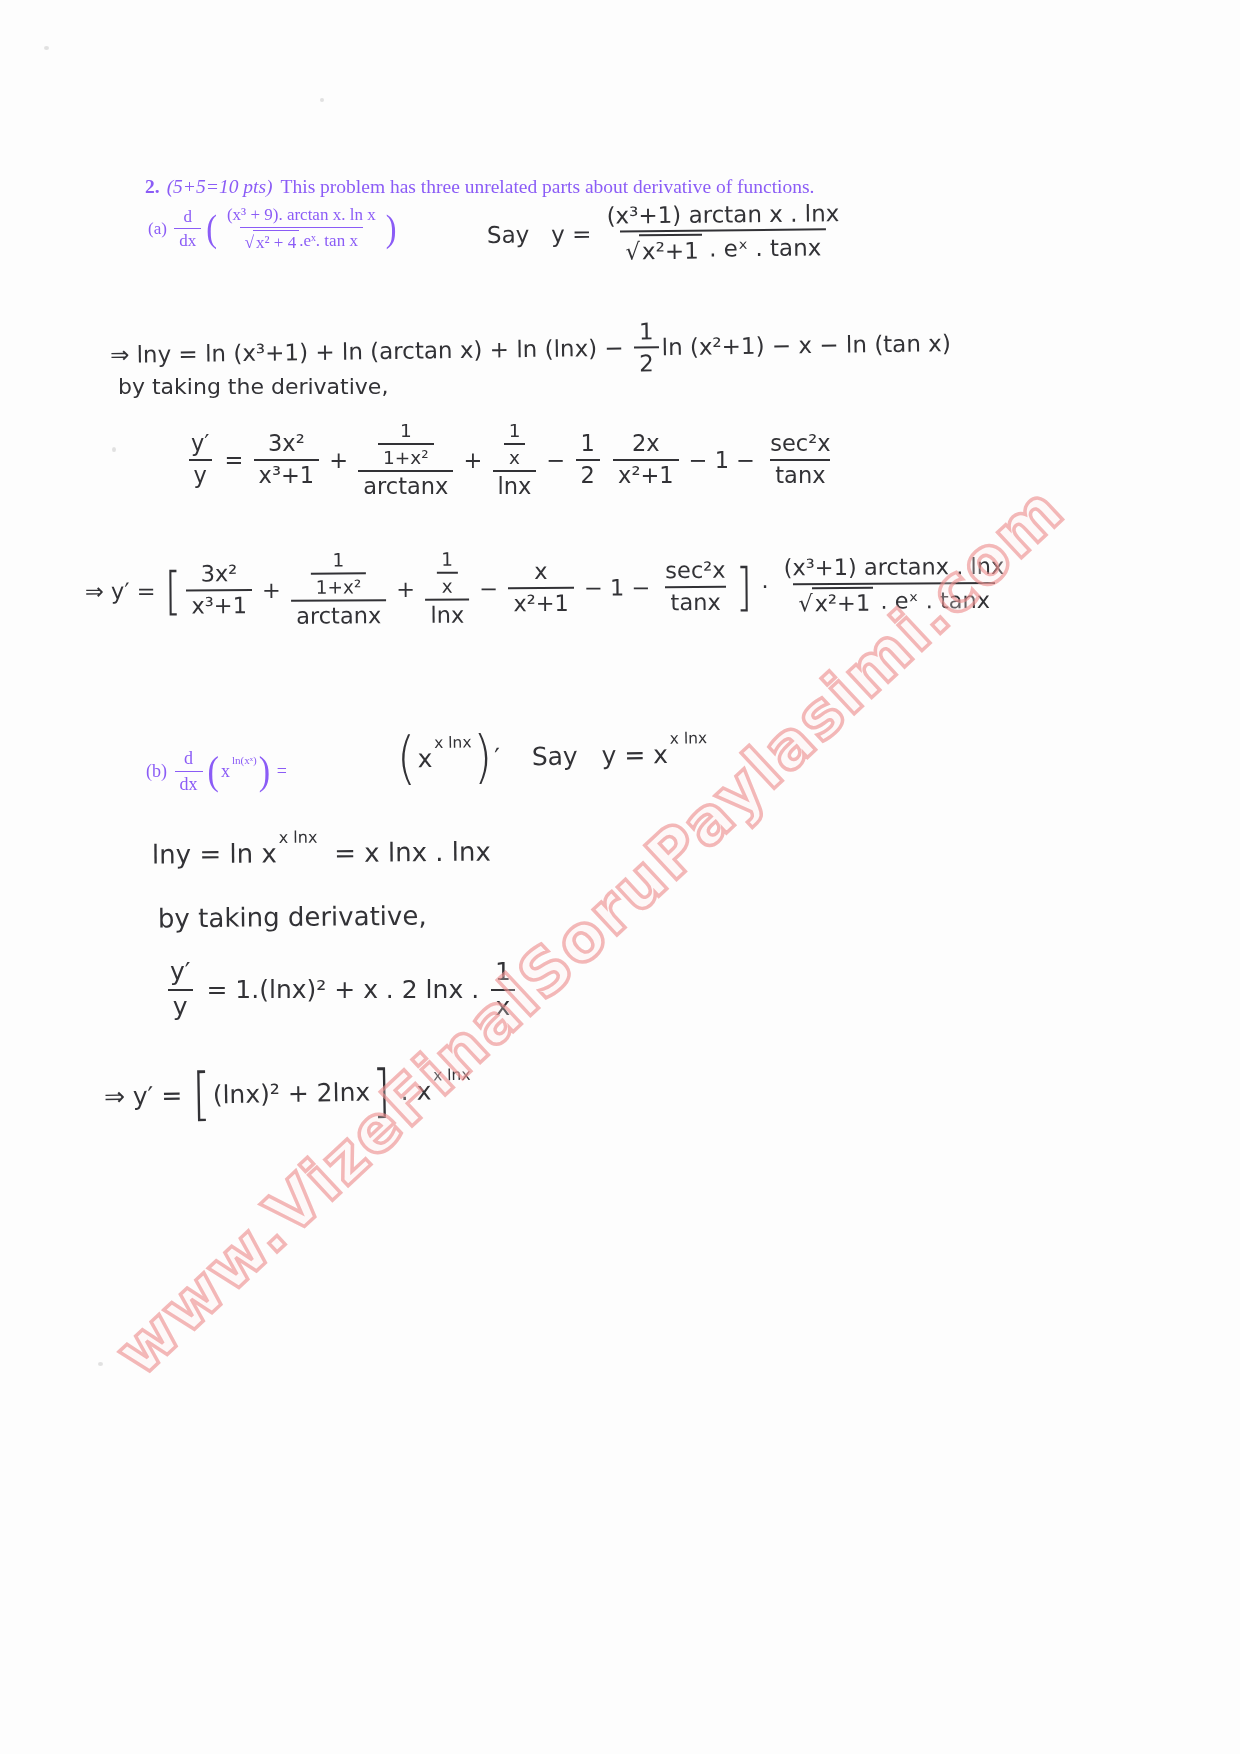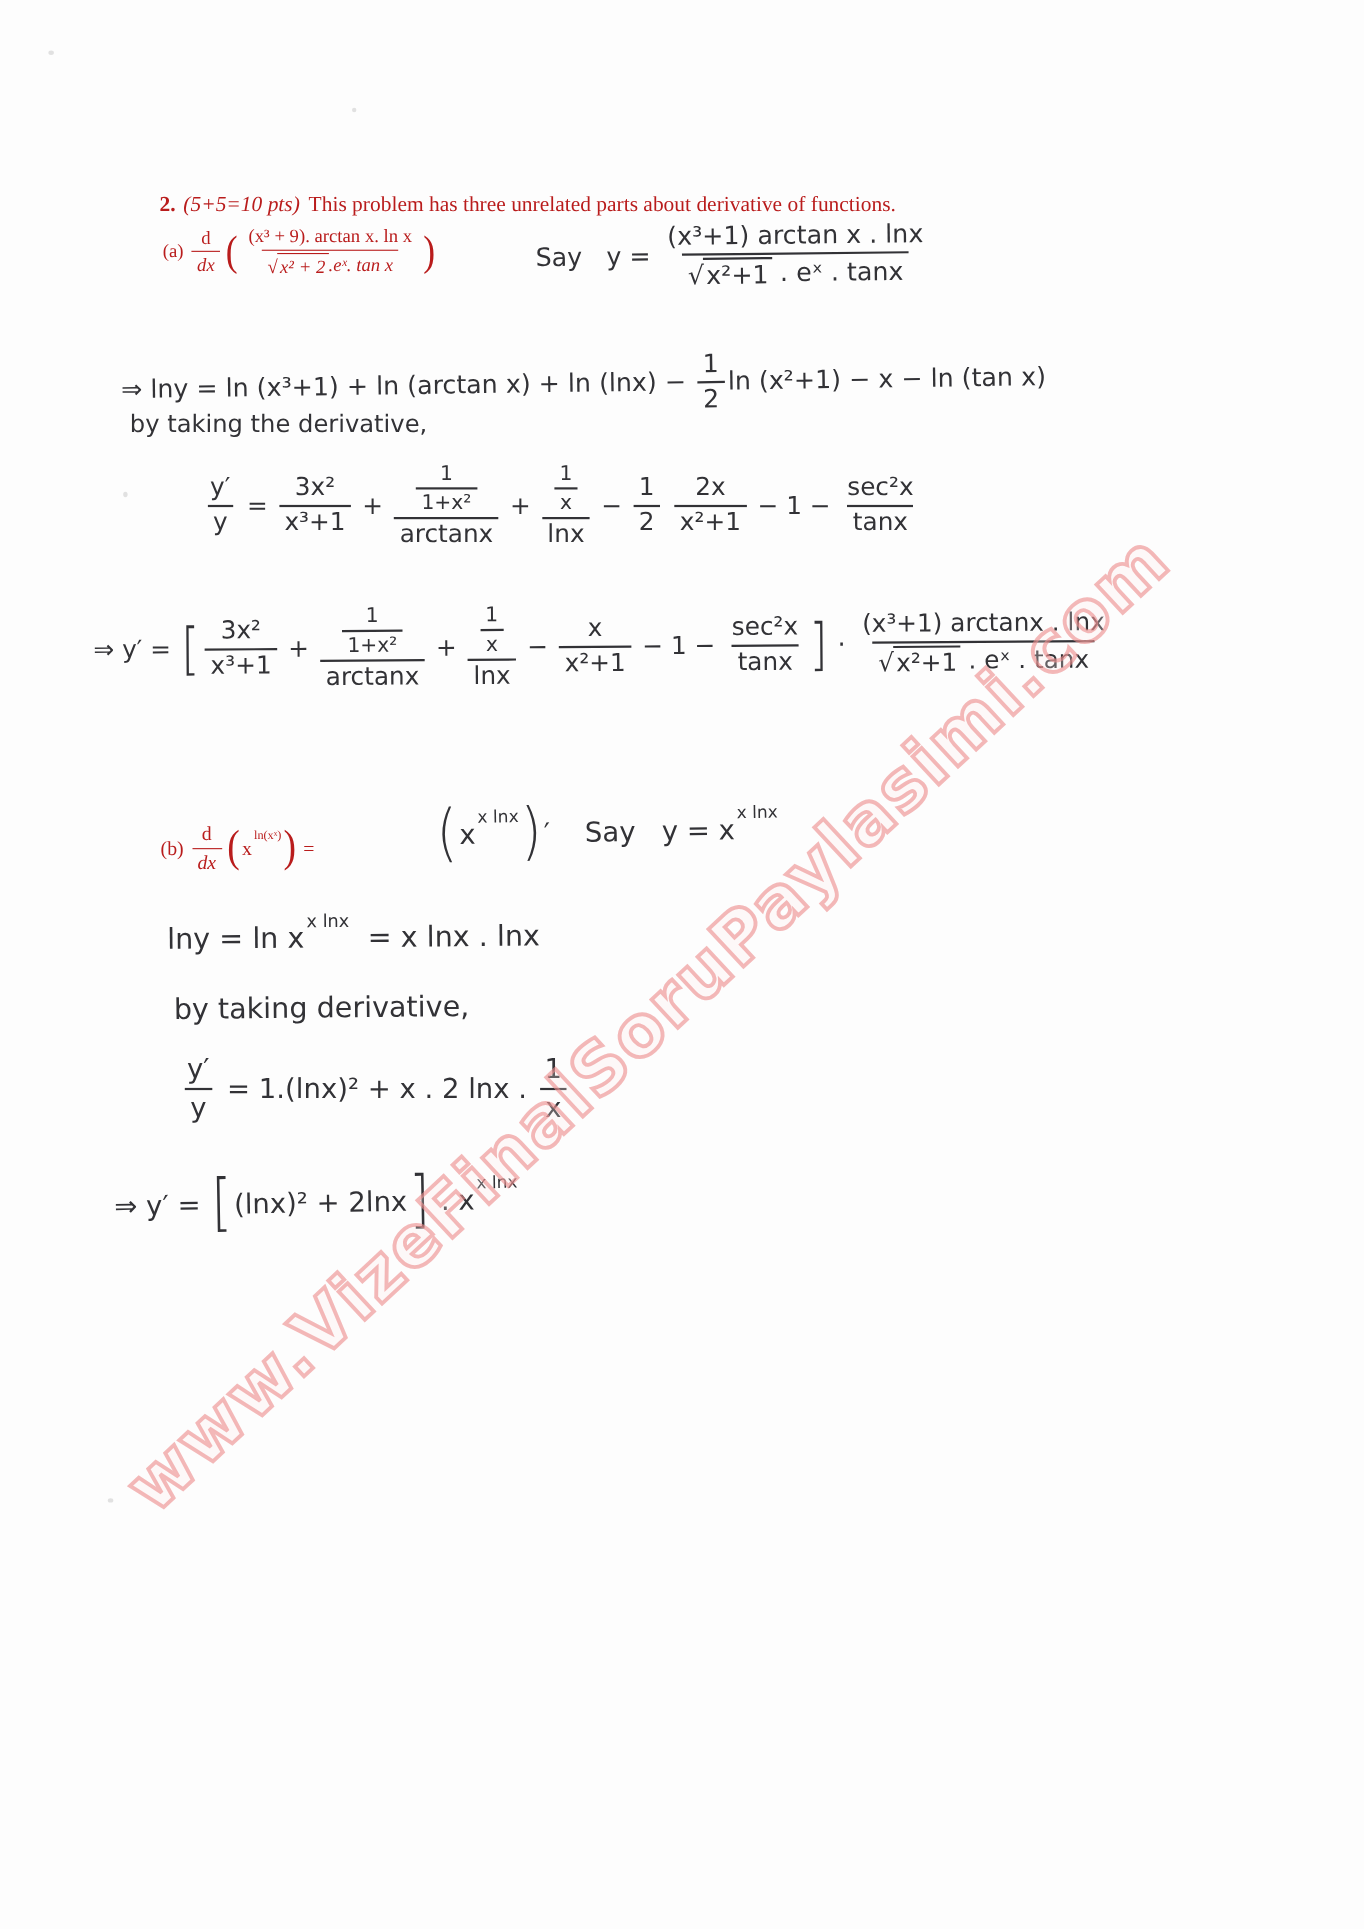--- a/index.html
+++ b/index.html
@@ -5,34 +5,34 @@
   html,body{margin:0;padding:0;background:#e8e8e8;}
   .page{
     position:relative;
     width:1240px;height:1754px;
     background:#fdfdfd;
     overflow:hidden;
     font-family:"Liberation Serif", serif;
     color:#1d1d1f;
   }
   
-  .printed{font-family:"Liberation Serif", serif;color:#b91c1c;}
+  .printed{font-family:"Liberation Serif", serif;color:#8b5cf6;}
   .hdr{position:absolute;left:145px;top:176px;font-size:19.5px;white-space:nowrap;}
   .hdr .num{font-weight:bold;margin-right:7px;}
   .hdr .pts{font-style:italic;margin-right:8px;}
   
   .hw{font-family:"DejaVu Sans", sans-serif;color:#323236;}
   
   .mline{position:absolute;display:inline-flex;align-items:center;white-space:nowrap;}
   .tok{white-space:pre;}
   
   .frac{display:inline-flex;flex-direction:column;align-items:center;vertical-align:middle;margin:0 3px;line-height:1.15;}
   .frac .num{padding:0 5px 2px;display:inline-flex;align-items:center;}
   .frac .den{border-top:2.4px solid currentColor;padding:2px 5px 0;display:inline-flex;align-items:center;}
-  .printed .frac .den{border-top-width:1.5px;font-style:italic;}
+  .printed .frac .den{border-top-width:1.5px;}
   .frac .frac{font-size:0.82em;}
   
   .supwrap{display:inline-flex;align-items:flex-start;}
   .supwrap .base{display:inline-flex;align-items:center;}
   .supwrap .sup{font-size:0.62em;transform:translateY(-0.65em);margin-left:2px;display:inline-flex;justify-content:center;}
   
   .sqrt{display:inline-flex;align-items:flex-end;}
   .sqrt .rad{margin-right:-1px;}
   .sqrt .sqrtc{border-top:2px solid currentColor;padding:2px 3px 0;}
   .printed .sqrt .sqrtc{border-top-width:1.4px;}
@@ -76,21 +76,21 @@
         </span>
       </span>
       <span class="bigb">(</span>
       <span class="frac">
         <span class="num">
           <span class="tok">(x³ + 9). arctan x. ln x</span>
         </span>
         <span class="den">
           <span class="sqrt">
             <span class="rad">√</span>
-            <span class="sqrtc"><span class="tok">x² + 2</span></span>
+            <span class="sqrtc"><span class="tok">x² + 4</span></span>
           </span>
           <span class="tok">.eˣ. tan x</span>
         </span>
       </span>
       <span class="bigb">)</span>
     </div>
   <div class="mline hw" style="left:487px;top:202px;font-size:23px;transform:rotate(-0.6deg);">
       <span class="tok">Say   y = </span>
       <span class="frac">
         <span class="num">

